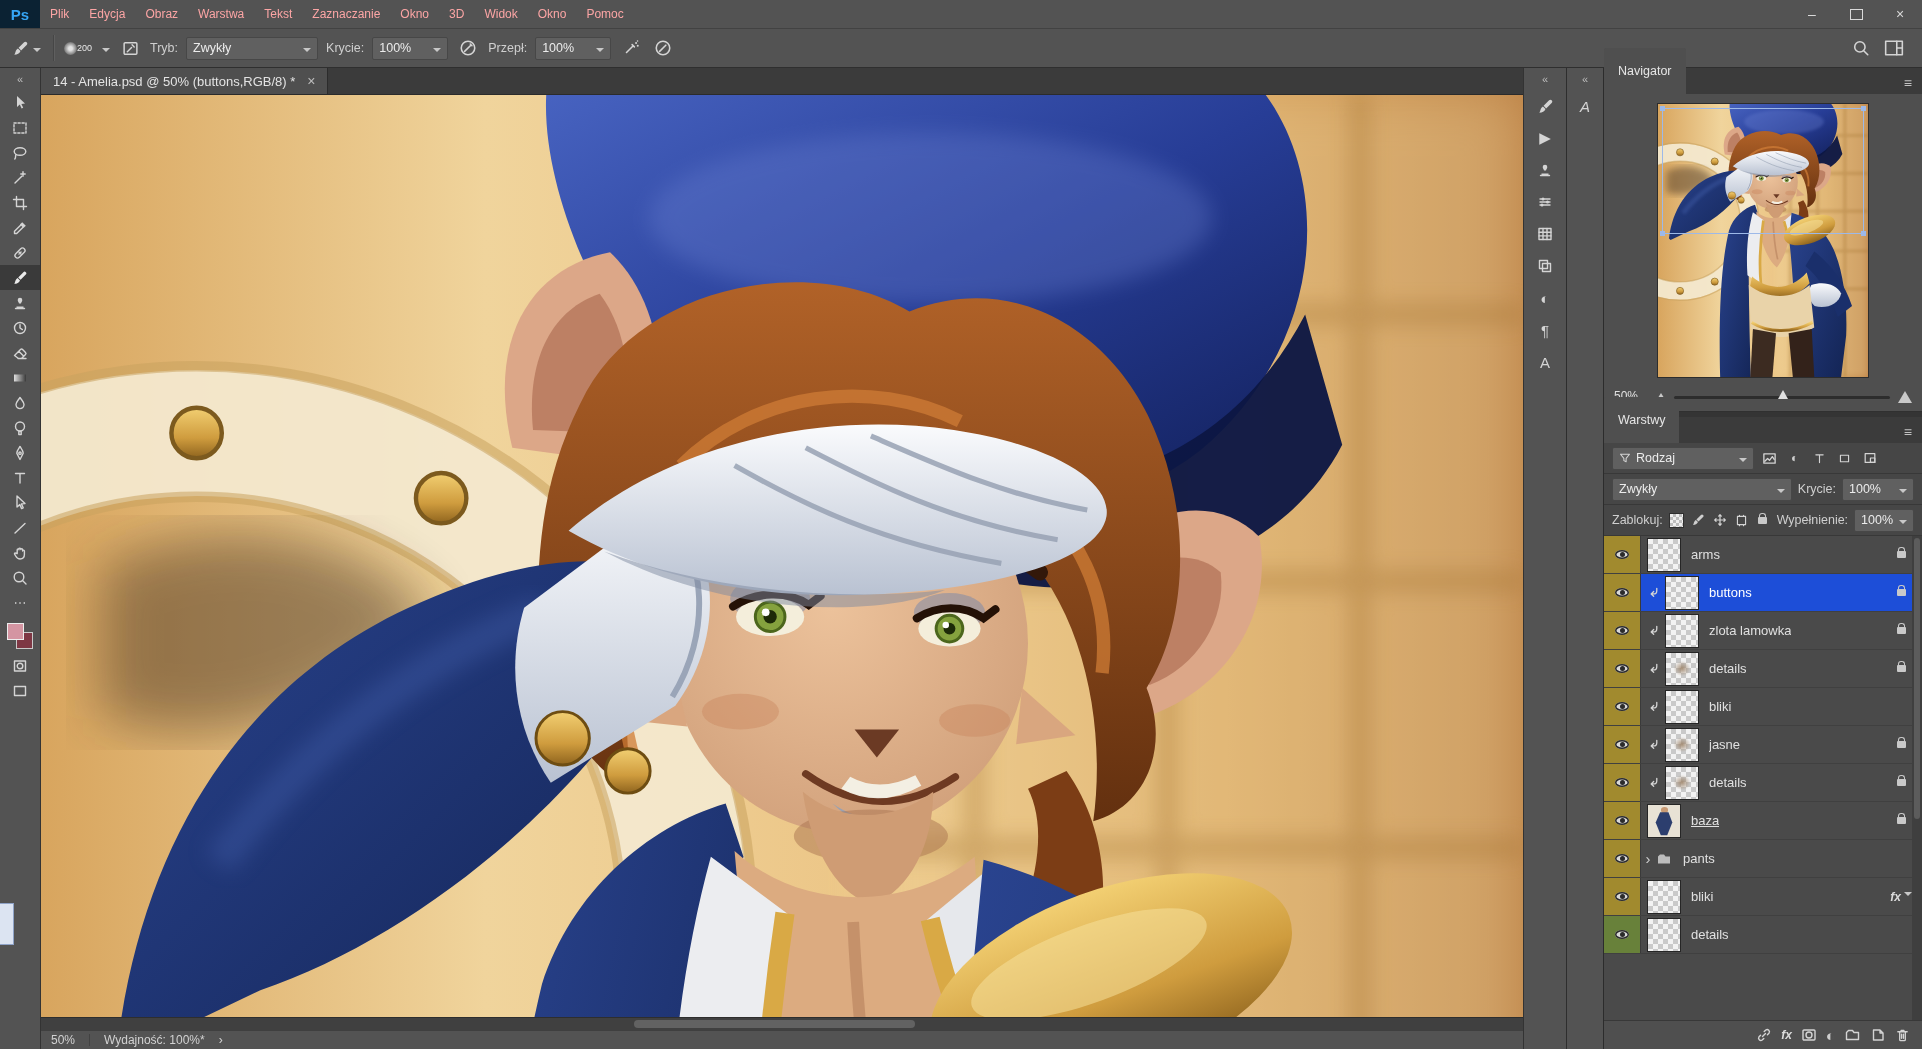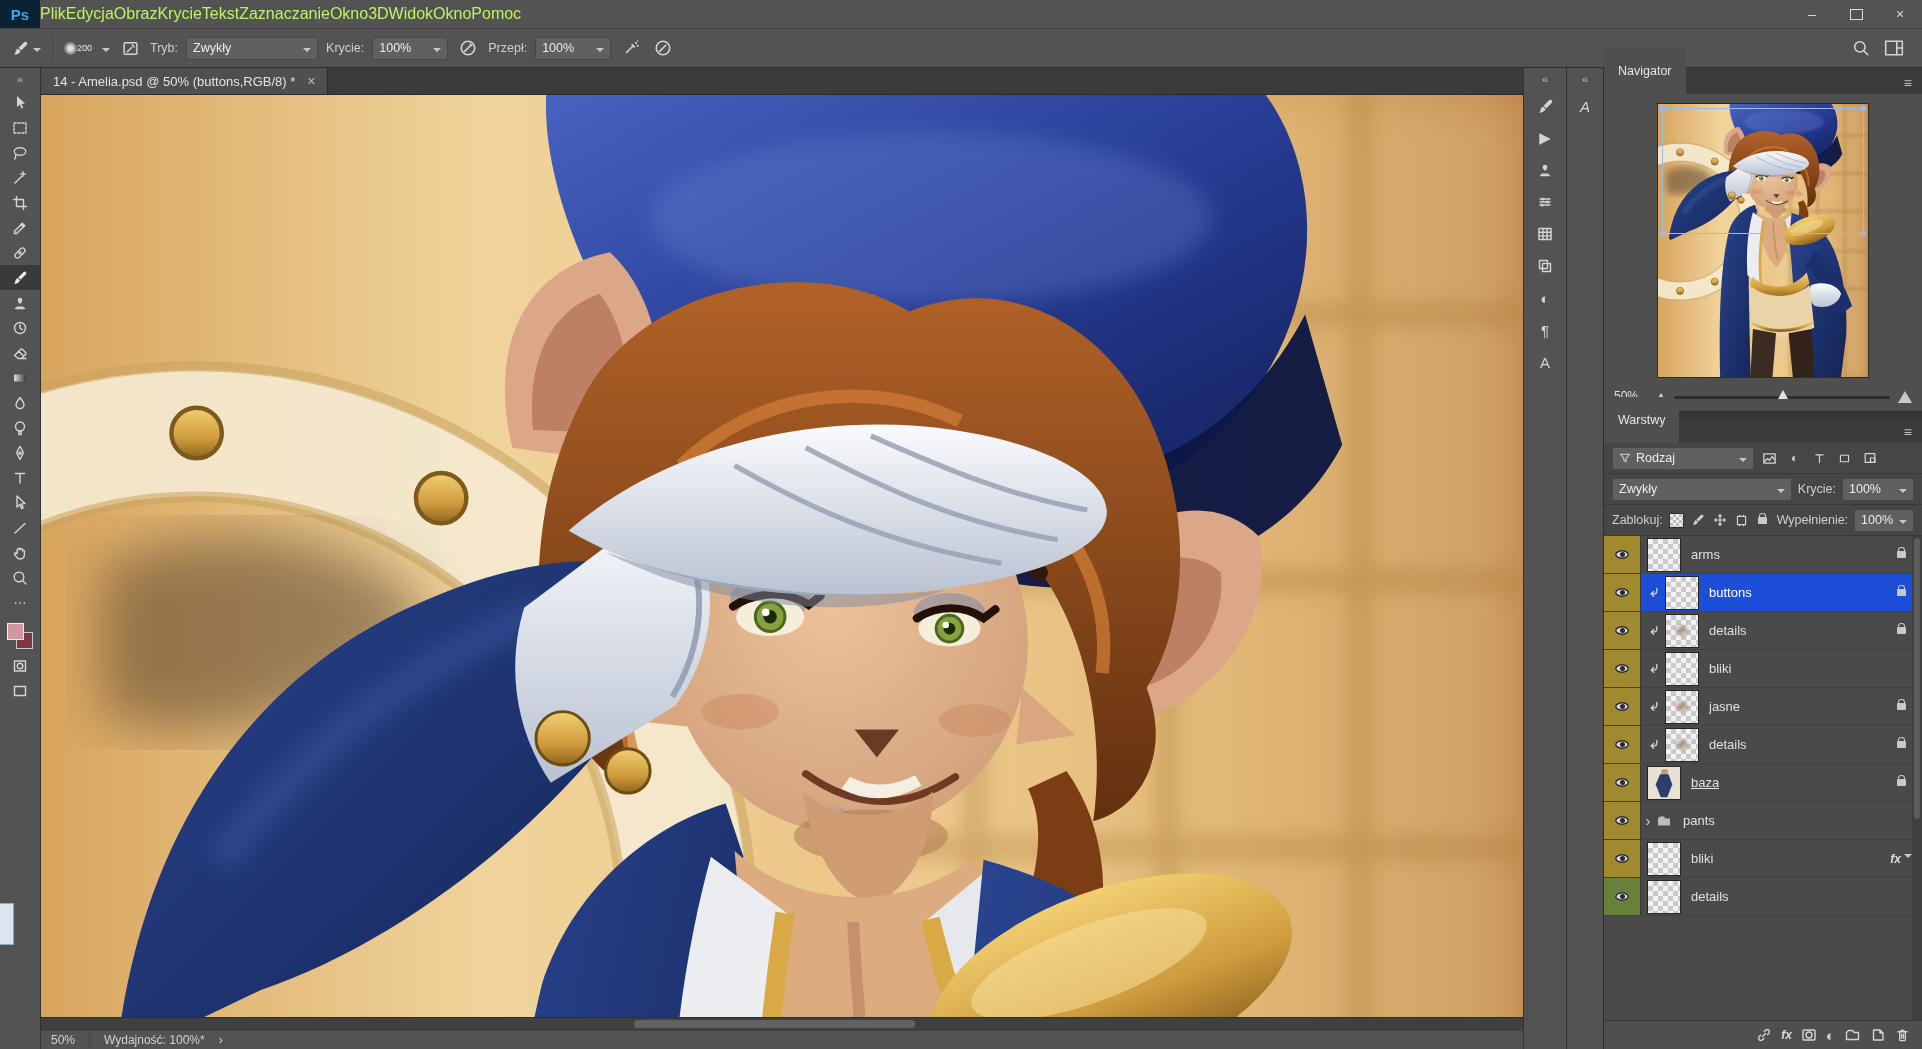--- a/index.html
+++ b/index.html
@@ -7,21 +7,21 @@
        font-family:"Liberation Sans",sans-serif;font-size:13px;color:#d9d9d9;
        -webkit-font-smoothing:antialiased}
   .app{display:flex;flex-direction:column;width:100%;height:100%}
   svg{display:block}
   .ic{stroke:#d4d4d4;fill:none;stroke-width:1.4;stroke-linecap:round;stroke-linejoin:round}
 
   
   .menu-bar{height:28px;background:#535353;display:flex;align-items:center;border-bottom:1px solid #424242}
   .ps-logo{width:40px;height:100%;background:#0b2233;color:#36a5f5;font-weight:bold;font-size:15px;
            display:flex;align-items:center;justify-content:center}
-  .menu-item{padding:0 0;height:100%;display:flex;align-items:center;font-size:16px;color:#bef264;cursor:default}
+  .menu-item{padding:0 10px;height:100%;display:flex;align-items:center;font-size:12px;color:#fca5a5;cursor:default}
   .win-controls{margin-left:auto;display:flex;height:100%}
   .win-btn{width:44px;height:100%;display:flex;align-items:center;justify-content:center;color:#d9d9d9;font-size:14px}
   .restore-box{width:11px;height:9px;border:1.5px solid #d9d9d9}
 
   
   .options-bar{height:38px;background:#535353;display:flex;align-items:center;gap:8px;
                padding:0 8px;border-bottom:1px solid #2f2f2f}
   .opt-sep{width:1px;height:26px;background:#464646;box-shadow:1px 0 0 #5f5f5f}
   .fbox{display:flex;align-items:center;gap:5px;background:#606060;border:1px solid #474747;border-radius:2px;
         height:21px;padding:0 6px;font-size:12.5px;color:#ececec}
@@ -291,21 +291,21 @@
   </defs>
 </svg>
 
 <div class="app">
 
   <div class="menu-bar">
     <div class="ps-logo">Ps</div>
     <span class="menu-item">Plik</span>
     <span class="menu-item">Edycja</span>
     <span class="menu-item">Obraz</span>
-    <span class="menu-item">Krycie</span>
+    <span class="menu-item">Warstwa</span>
     <span class="menu-item">Tekst</span>
     <span class="menu-item">Zaznaczanie</span>
     <span class="menu-item">Okno</span>
     <span class="menu-item">3D</span>
     <span class="menu-item">Widok</span>
     <span class="menu-item">Okno</span>
     <span class="menu-item">Pomoc</span>
     <div class="win-controls">
       <span class="win-btn">–</span>
       <span class="win-btn">
@@ -713,20 +713,34 @@
                 <svg width="15" height="15" viewBox="0 0 16 16">
                   <path class="ic" d="M11.5 3.5 V6 a3.5 3.5 0 0 1 -3.5 3.5 H6.2 M8.2 7 5.5 9.5 8.2 12"></path>
                 </svg>
               </span>
             <div class="thumb checker" style="margin-left:0"></div>
             <span class="lname">buttons</span>
             <span class="sp"></span>
               <span class="lock"></span>
           </div>
 
+          <div class="lrow">
+            <div class="well y">
+                <span class="eye"></span>
+              </div>
+            <span class="clipsp">
+                <svg width="15" height="15" viewBox="0 0 16 16">
+                  <path class="ic" d="M11.5 3.5 V6 a3.5 3.5 0 0 1 -3.5 3.5 H6.2 M8.2 7 5.5 9.5 8.2 12"></path>
+                </svg>
+              </span>
+            <div class="thumb checker" style="margin-left:0"></div>
+            <span class="lname">zlota lamowka</span>
+            <span class="sp"></span>
+              <span class="lock"></span>
+          </div>
 
           <div class="lrow">
             <div class="well y">
                 <span class="eye"></span>
               </div>
             <span class="clipsp">
                 <svg width="15" height="15" viewBox="0 0 16 16">
                   <path class="ic" d="M11.5 3.5 V6 a3.5 3.5 0 0 1 -3.5 3.5 H6.2 M8.2 7 5.5 9.5 8.2 12"></path>
                 </svg>
               </span>

